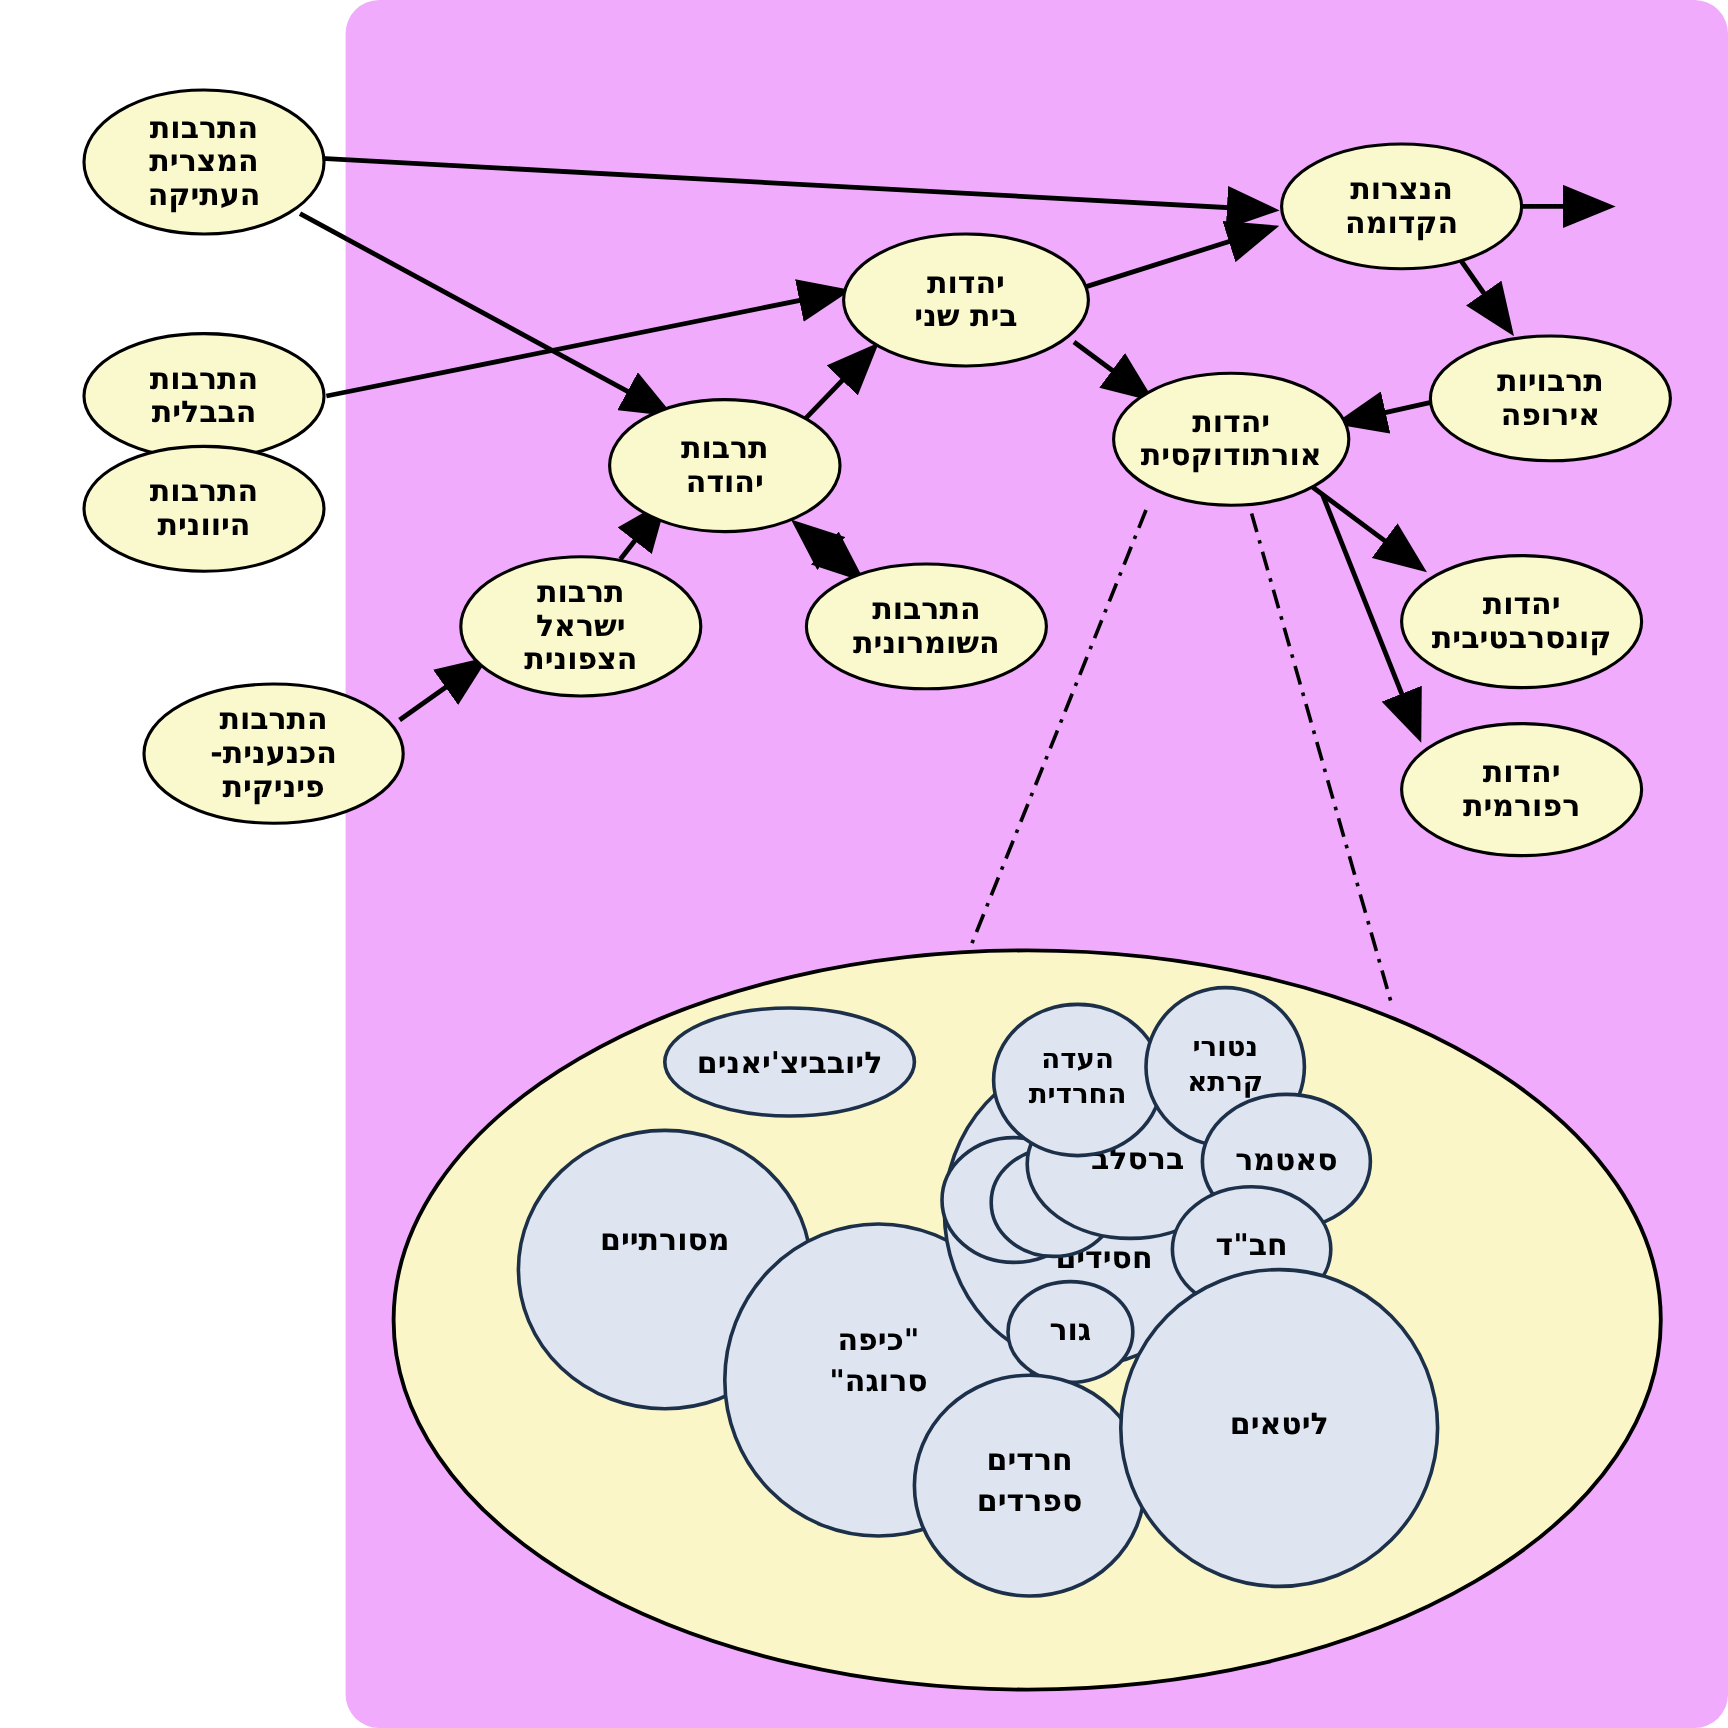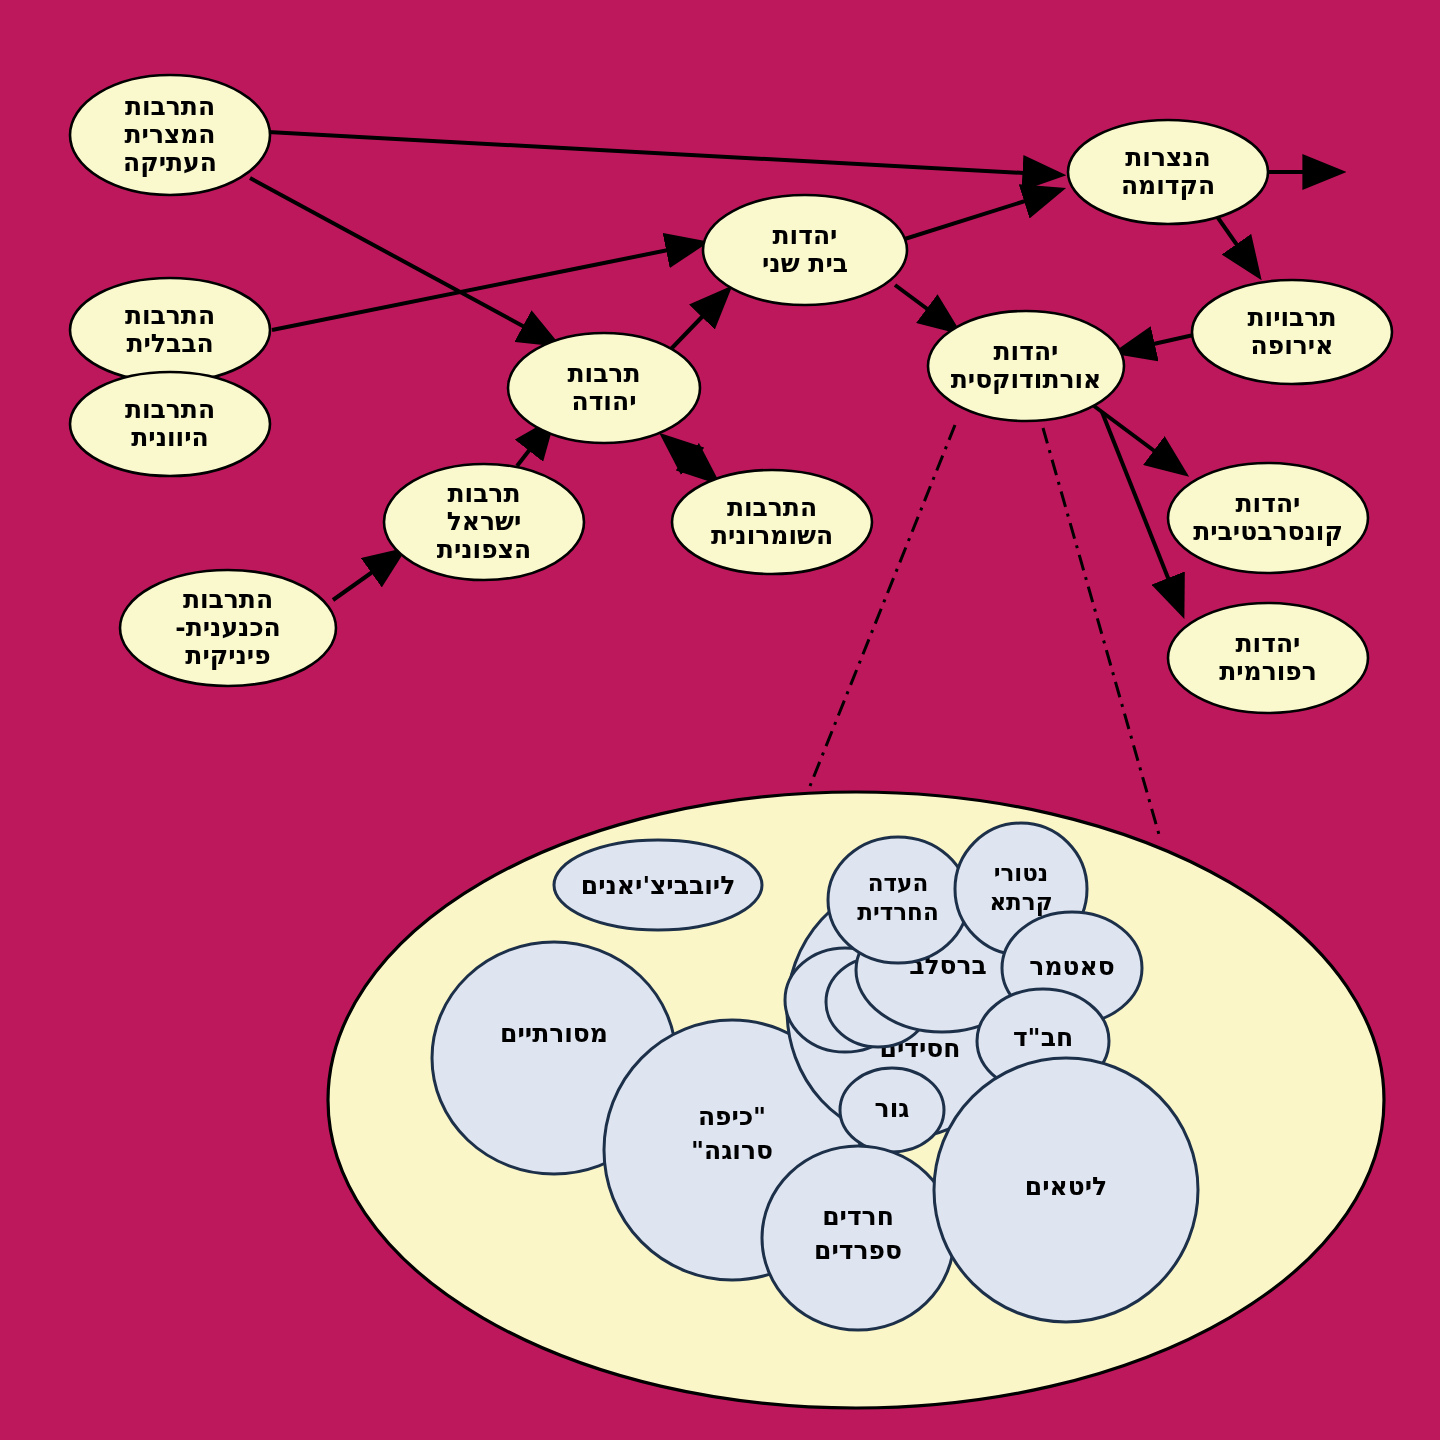--- a/index.html
+++ b/index.html
@@ -9,23 +9,24 @@
     background: #ffffff;
   }
   body {
     width: 1440px;
     height: 1440px;
     font-family: "DejaVu Sans", "Liberation Sans", sans-serif;
     overflow: hidden;
   }
   #stage {
     position: relative;
-    width: 1440px;
+    width: 1152px;
     height: 1440px;
-    background: #be185d;
+    background: #f0abfc;
+    border-radius: 28px;
   }
   #diagram {
     position: absolute;
     inset: 0;
     width: 1440px;
     height: 1440px;
   }
   .node-label {
     font-weight: bold;
     fill: #000000;

